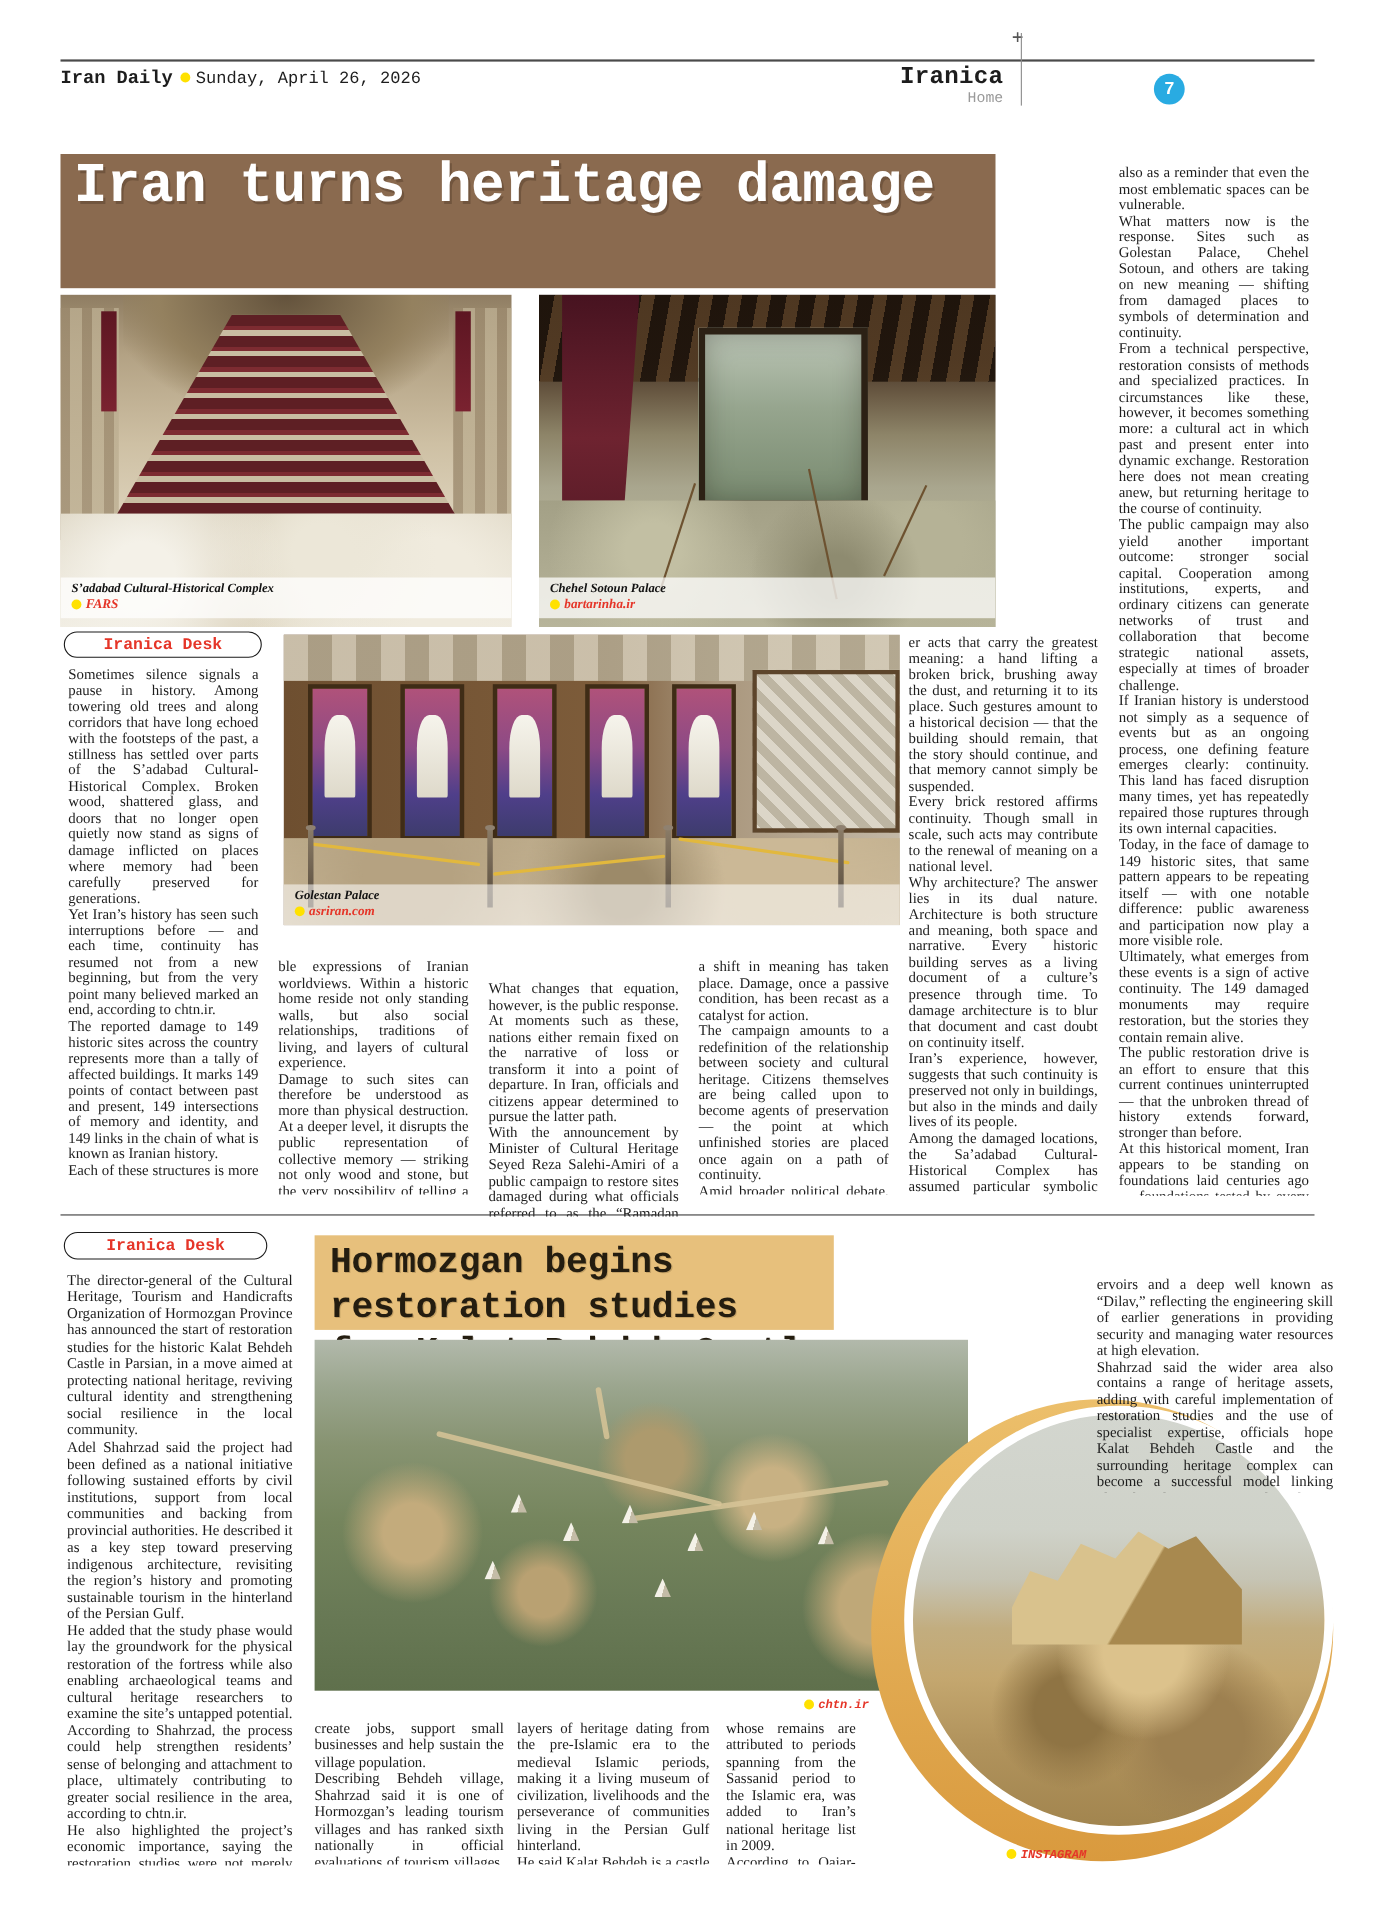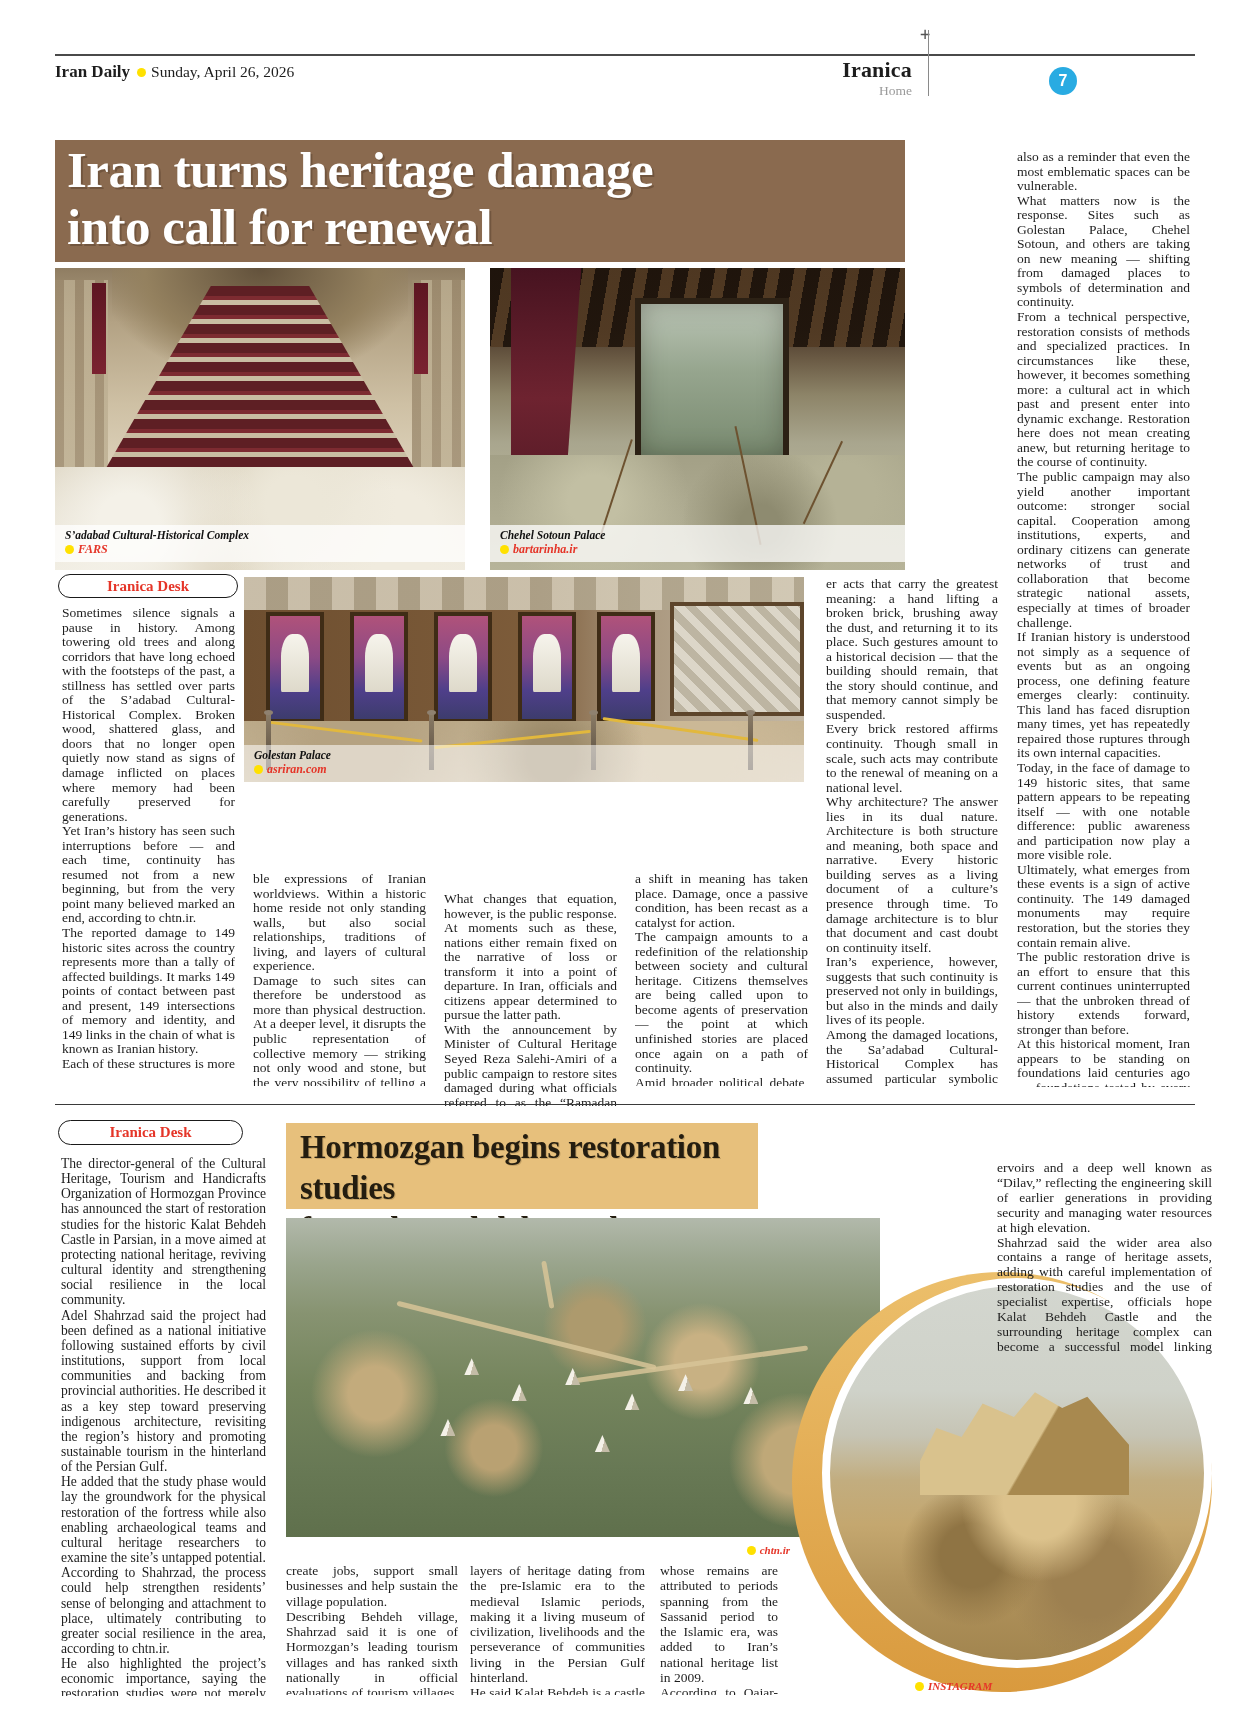--- a/index.html
+++ b/index.html
@@ -3,21 +3,21 @@
 <meta charset="utf-8">
 <style>
   :root{
     --accent_red:#e53528; --dot_yellow:#ffe100; --page_blue:#29abe2;
     --headline1_bg:#8a6a4f; --headline2_bg:#e7c07c; --ink:#1d1d1d;
   }
   *{margin:0;padding:0;box-sizing:border-box;}
   html,body{background:#fff;}
   body{width:1250px;height:1734px;position:relative;overflow:hidden;
        font-family:"Liberation Serif","DejaVu Serif",serif;color:var(--ink);}
-  .abs{position:absolute;}
+  .abs{position:absolute;font-family:Liberation Mono, monospace;}
   
   .mast-rule{left:55px;top:54px;width:1140px;height:2px;background:#4a4a4a;}
   .brandline{left:55px;top:62px;font-size:16px;white-space:nowrap;}
   .brand{font-weight:bold;font-size:17px;}
   .mdot{display:inline-block;width:9px;height:9px;border-radius:50%;background:var(--dot_yellow);margin:0 5px 1px 7px;vertical-align:middle;}
   .date{font-size:15.5px;}
   .section-name{left:790px;top:57px;width:122px;text-align:right;font-weight:bold;font-size:22px;letter-spacing:.2px;}
   .section-sub{left:790px;top:83px;width:122px;text-align:right;font-size:13.5px;color:#9a9a9a;}
   .hdr-vline{left:928px;top:30px;width:1px;height:66px;background:#8a8a8a;}
   .hdr-plus{left:920px;top:24px;font-size:17px;color:#555;font-family:"DejaVu Sans Mono",monospace;}
@@ -127,21 +127,20 @@
   <span class="brand">Iran Daily</span><span class="mdot"></span><span class="date">Sunday, April 26, 2026</span>
 </div>
 <div class="abs section-name">Iranica</div>
 <div class="abs section-sub">Home</div>
 <div class="abs hdr-plus">+</div>
 <div class="abs hdr-vline"></div>
 <div class="abs page-circle">7</div>
 
 <div class="abs h1box">
   <div class="hl">Iran turns heritage damage</div>
-  <div class="hl">into call for renewal</div>
 </div>
 
 <div class="photo" id="p1" style="left:55px;top:268px;width:410px;height:302px;">
   <div class="arch"></div>
   <div class="colband" style="left:0;"></div>
   <div class="colband" style="right:0;"></div>
   <div class="stairs"></div>
   <div class="curt" style="left:9%;"></div>
   <div class="curt" style="right:9%;"></div>
   <div class="rubble"></div>
@@ -160,21 +159,21 @@
   <div class="stick" style="left:62%;bottom:8%;width:2px;height:40%;transform:rotate(-12deg);"></div>
   <div class="stick" style="left:80%;bottom:14%;width:2px;height:30%;transform:rotate(25deg);"></div>
   <div class="pcap">
     <div class="t">Chehel Sotoun Palace</div>
     <div class="s"><span class="dot"></span><span>bartarinha.ir</span></div>
   </div>
 </div>
 
 <div class="abs desk" style="left:58px;top:574px;width:180px;height:24px;">Iranica Desk</div>
 
-<div class="photo" id="p3" style="left:244px;top:577px;width:560px;height:205px;">
+<div class="photo" id="p3" style="left:258px;top:577px;width:560px;height:264px;">
   <div class="ceil"></div>
   <div class="mirror"></div>
   <div class="win" style="left:4%;"></div>
   <div class="win" style="left:19%;"></div>
   <div class="win" style="left:34%;"></div>
   <div class="win" style="left:49%;"></div>
   <div class="win" style="left:63%;"></div>
   <div class="floor"></div>
   <div class="rope" style="left:4%;width:28%;bottom:24%;transform:rotate(7deg);"></div>
   <div class="rope" style="left:34%;width:28%;bottom:20%;transform:rotate(-6deg);"></div>

